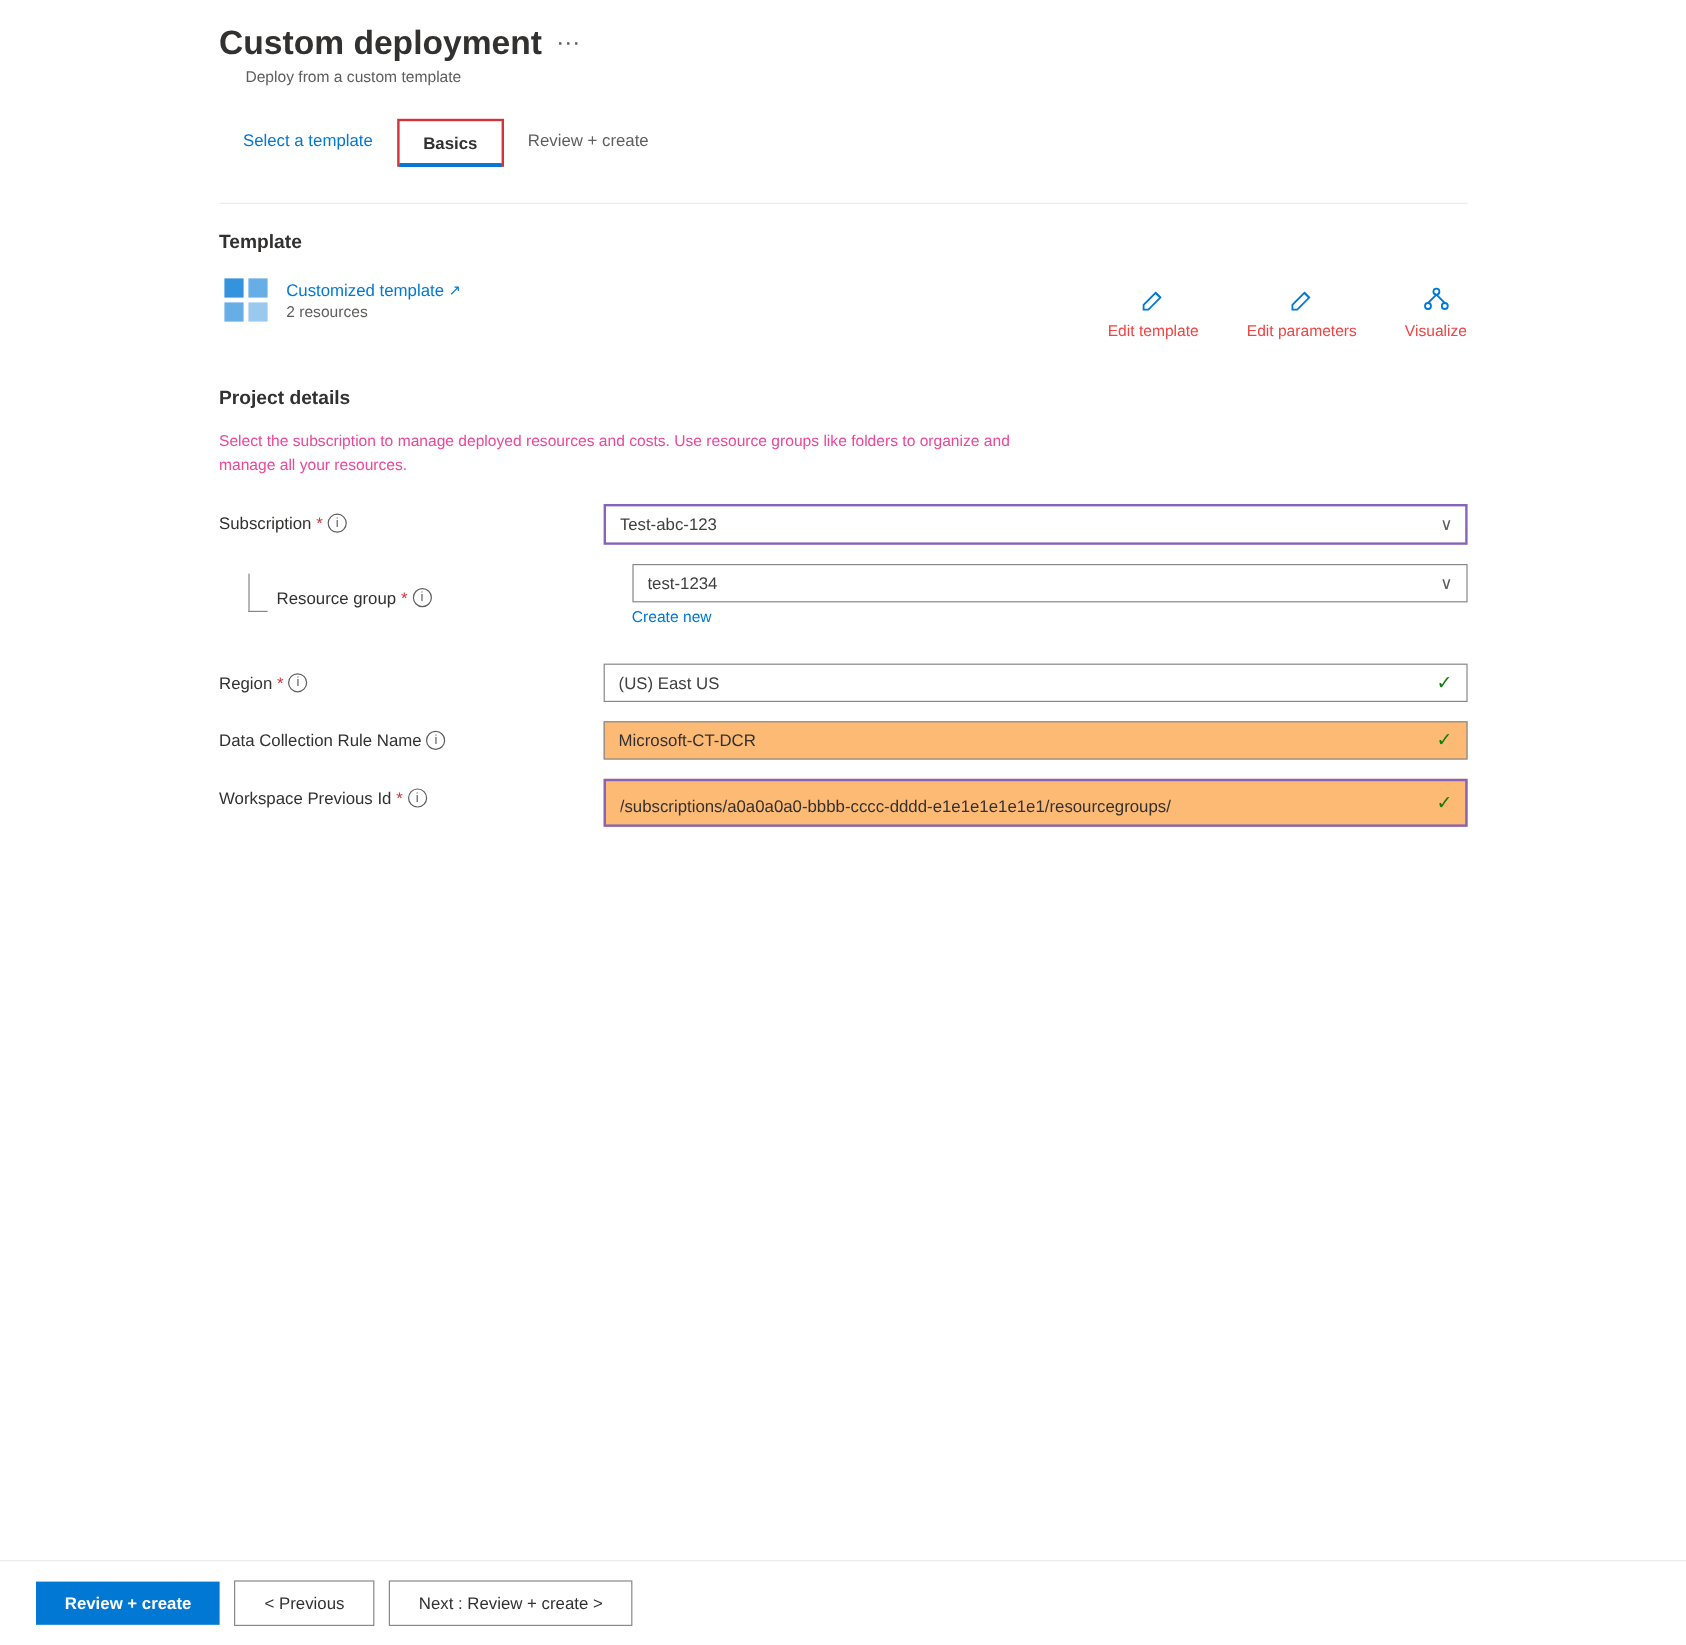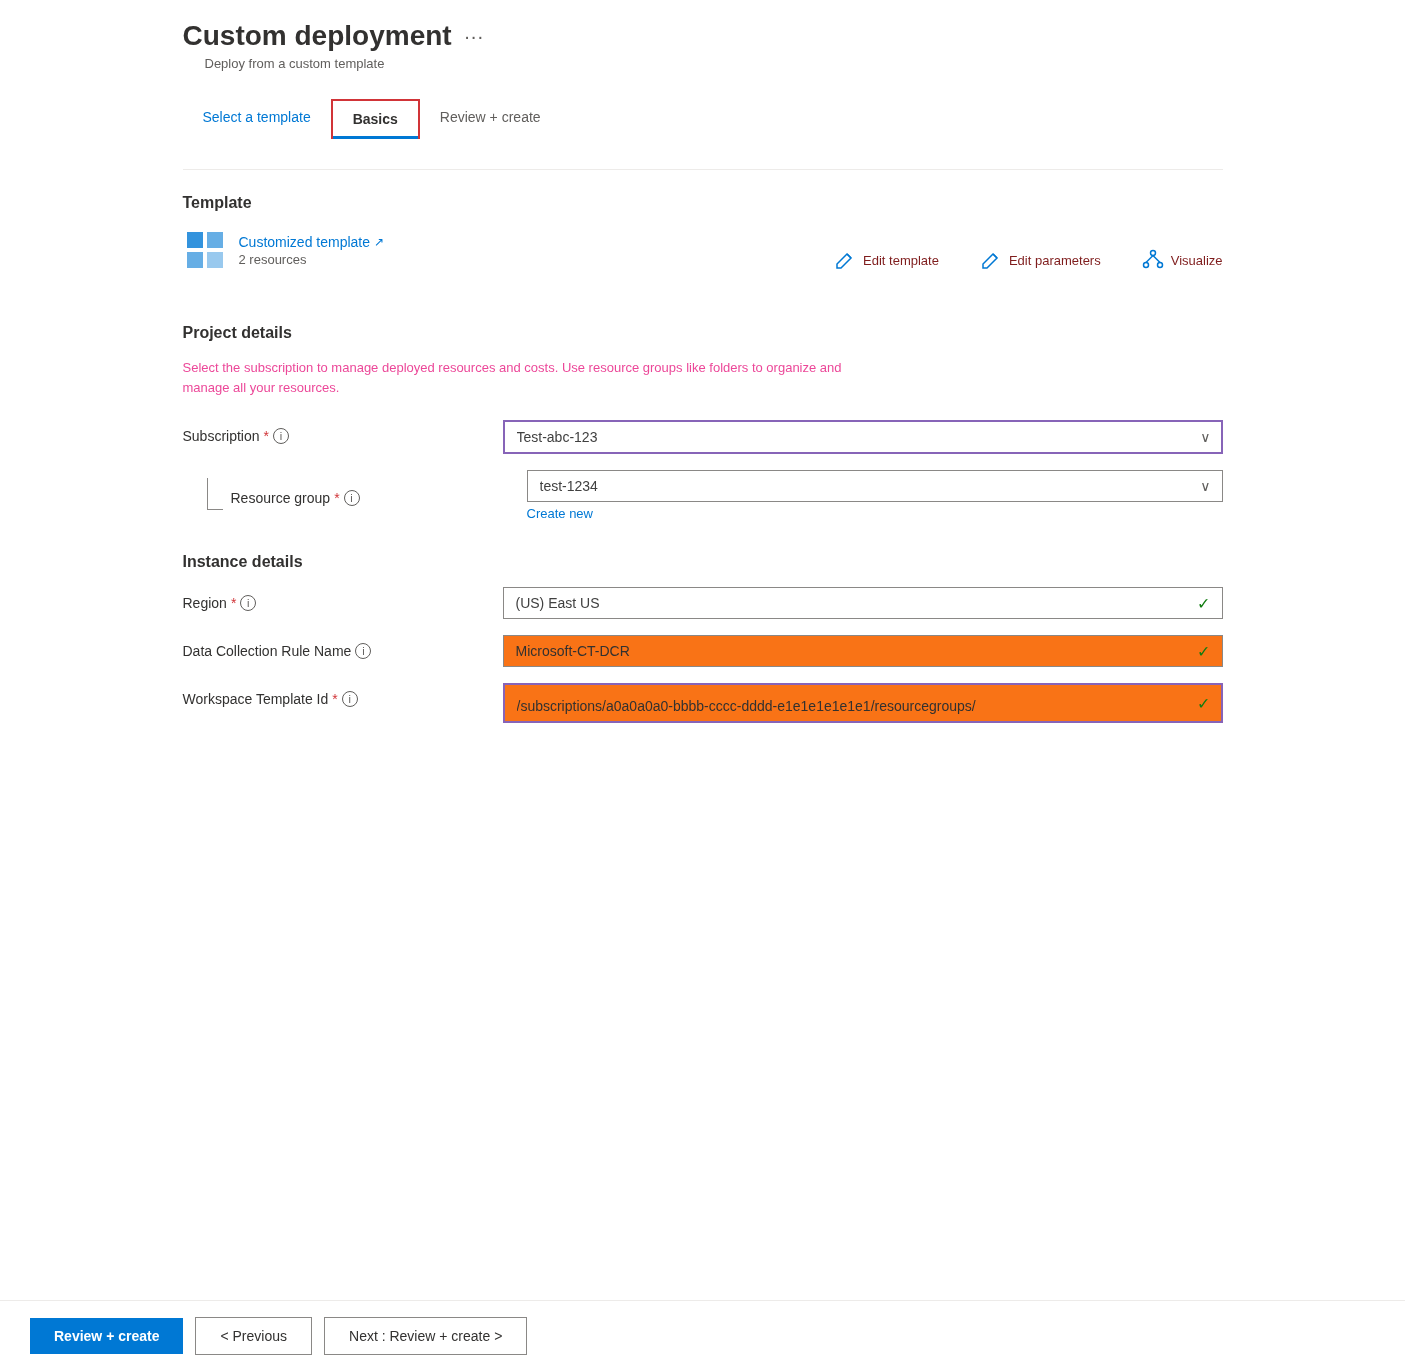--- a/index.html
+++ b/index.html
@@ -116,24 +116,24 @@
       color: #605e5c;
       margin-top: 2px;
     }
     .template-actions {
       display: flex;
       gap: 40px;
       margin-left: 60px;
     }
     .template-action {
       display: flex;
-      flex-direction: row;
+      flex-direction: column;
       align-items: center;
       gap: 6px;
-      color: #7f1d1d;
+      color: #ef4444;
       cursor: pointer;
       font-size: 13px;
     }
     .template-action svg {
       width: 24px;
       height: 24px;
     }
     
     .project-details {
       margin-bottom: 32px;
@@ -249,21 +249,21 @@
       padding: 10px 24px;
       font-size: 14px;
       cursor: pointer;
     }
     .input-field {
       width: 100%;
       padding: 7px 12px;
       border: 1px solid #8a8886;
       font-size: 14px;
       color: #323130;
-      background: #f97316;
+      background: #fdba74;
     }
     .divider-line {
       border: none;
       border-top: 1px solid #edebe9;
       margin: 8px 0 24px 0;
     }
   </style>
 </head>
 <body>
 
@@ -377,21 +377,20 @@
             <option>test-1234</option>
           </select>
           <span class="chevron">∨</span>
         </div>
         <a class="create-new-link">Create new</a>
       </div>
     </div>
   </div>
 
   <div class="instance-details">
-    <div class="section-heading">Instance details</div>
 
     <div class="form-row">
       <div class="form-label-col">
         <div class="form-label">
           <span>Region</span>
           <span class="required">*</span>
           <span class="info-icon">i</span>
         </div>
       </div>
       <div class="form-control-col">
@@ -415,21 +414,21 @@
         <div style="position:relative;">
           <input type="text" class="input-field" value="Microsoft-CT-DCR" style="width: 100%; padding: 7px 36px 7px 12px; border: 1px solid rgb(138, 136, 134); font-size: 14px;">
           <span style="position:absolute; right:12px; top:50%; transform:translateY(-50%); color:#107c10; font-size:16px;">✓</span>
         </div>
       </div>
     </div>
 
     <div class="form-row">
       <div class="form-label-col">
         <div class="form-label">
-          <span>Workspace Template Id</span>
+          <span>Workspace Previous Id</span>
           <span class="required">*</span>
           <span class="info-icon">i</span>
         </div>
       </div>
       <div class="form-control-col">
         <div style="position:relative;">
           <input type="text" class="input-field" value="/subscriptions/a0a0a0a0-bbbb-cccc-dddd-e1e1e1e1e1e1/resourcegroups/" style="width: 100%; padding: 13px 36px 7px 12px; border: 2px solid rgb(135, 100, 184); font-size: 14px;">
           <span style="position:absolute; right:12px; top:50%; transform:translateY(-50%); color:#107c10; font-size:16px;">✓</span>
         </div>
       </div>

